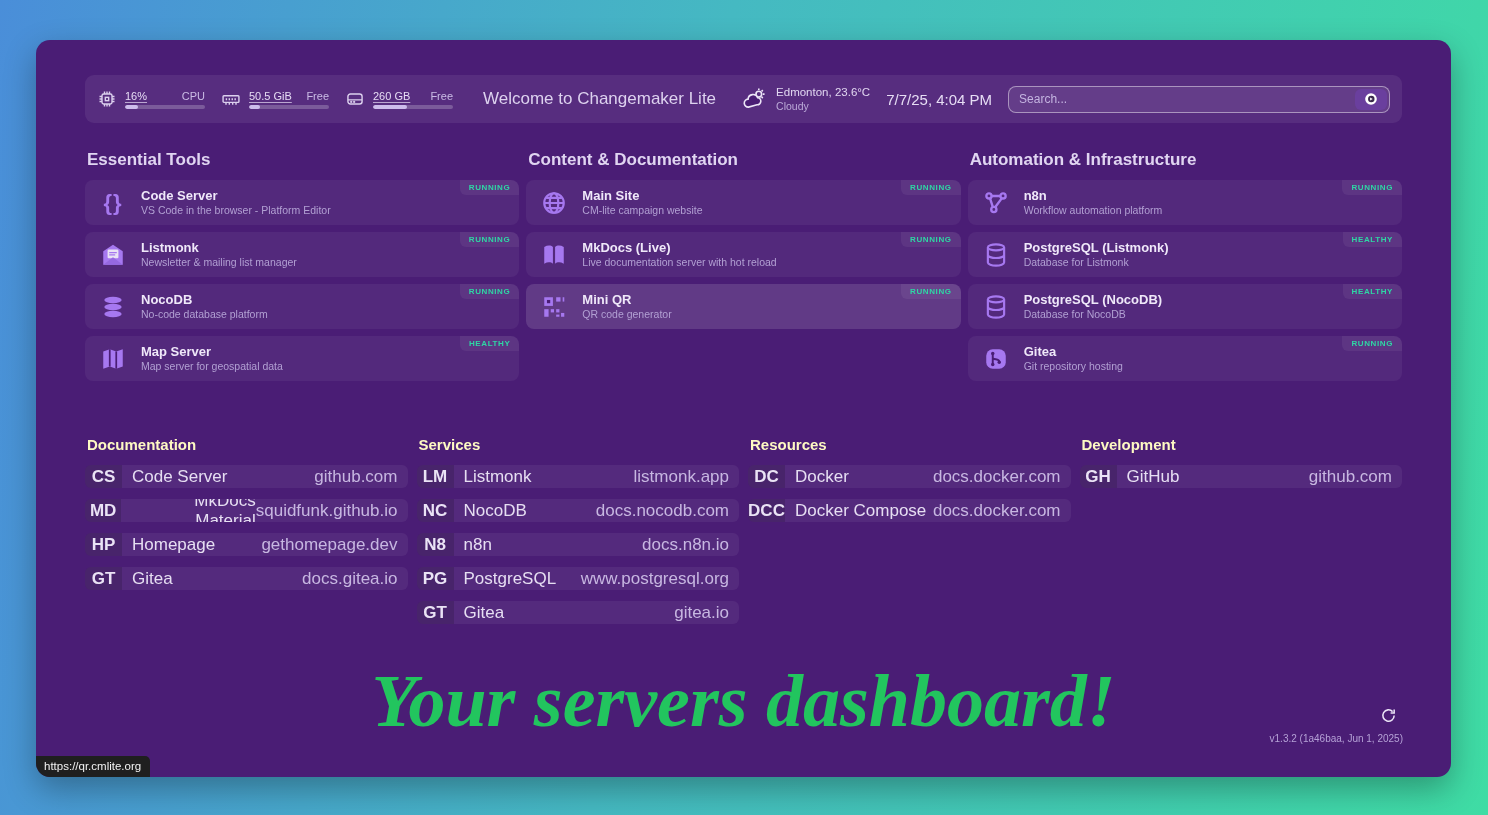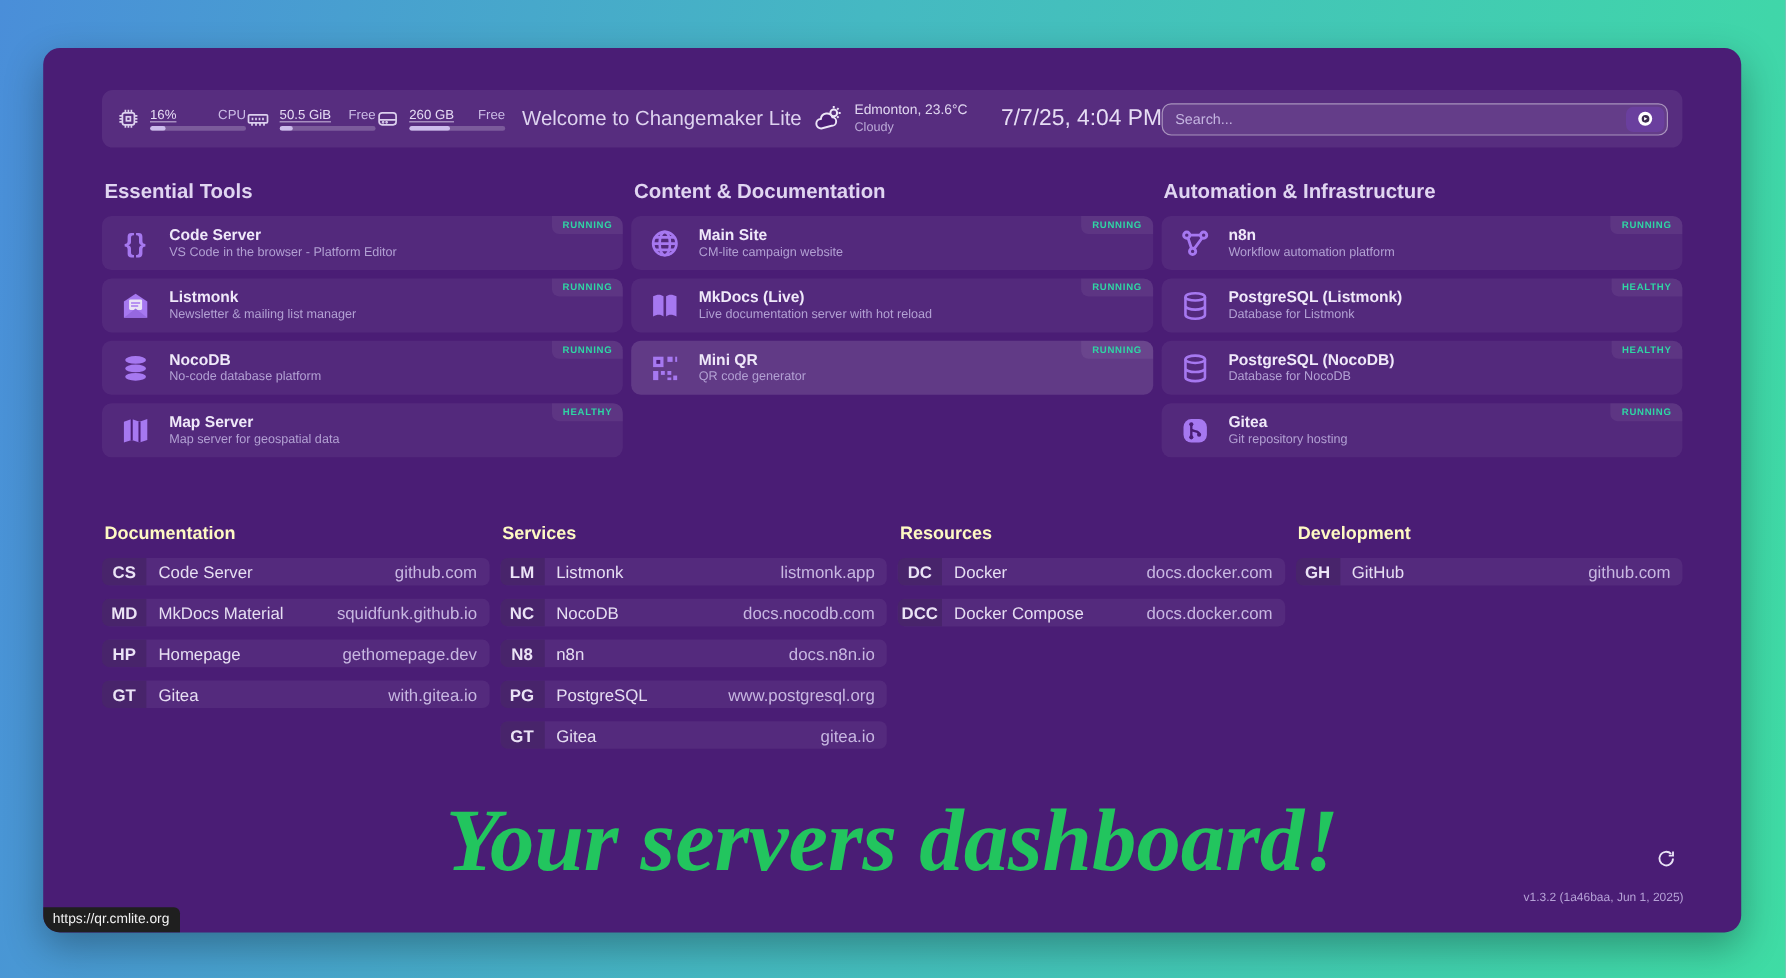--- a/index.html
+++ b/index.html
@@ -11,36 +11,36 @@
   .panel {
     position:absolute; left:36px; top:40px; width:1415px; height:737px;
     background:#4a1d75; border-radius:14px; overflow:hidden;
     box-shadow:0 12px 32px rgba(0,0,0,.3);
   }
   .inner { padding:0 49px; }
 
   
   .hbar {
     margin-top:35px; height:48px; background:rgba(255,255,255,.075);
-    border-radius:9px; display:flex; align-items:center; padding:0 12px; 
+    border-radius:9px; display:flex; align-items:center; padding:0 12px; gap:16px;
   }
   .res { display:flex; align-items:center; gap:8px; }
   .res svg { width:20px; height:20px; }
   .rescol { width:80px; }
   .resline { display:flex; justify-content:space-between; font-size:11px; color:#cabbe5; }
   .resval { color:#e6dcf4; text-decoration:underline; text-underline-offset:2px; text-decoration-color:rgba(230,220,244,.7); }
   .bar { margin-top:3px; height:4px; border-radius:2px; background:rgba(255,255,255,.22); overflow:hidden; }
   .fill { height:100%; border-radius:2px; background:#cdbcec; }
   .welcome { font-size:17px; color:#ddd2ef; white-space:nowrap; margin-left:14px; }
   .weather { display:flex; align-items:center; gap:8px; margin-left:10px; }
   .weather svg { width:26px; height:26px; }
   .wcol { line-height:1.2; }
   .wtop { font-size:11.5px; color:#e0d6f0; }
   .wbot { font-size:10.5px; color:#bcaad8; }
-  .clock { font-size:19px; color:#e6ddf4; white-space:nowrap;margin-left:28px; }
+  .clock { font-size:15px; color:#e6ddf4; white-space:nowrap; }
   .search { flex:1; position:relative; height:27px; }
   .search input {
     width:100%; height:100%; background:rgba(255,255,255,.08);
     border:1px solid rgba(255,255,255,.45); border-radius:8px;
     color:#fde047; font-size:12px; padding:0 44px 0 10px; outline:none;
     font-family:"Liberation Sans", sans-serif;
   }
   .search input::placeholder { color:#c4b4e0; }
   .sbtn {
     position:absolute; right:3px; top:3px; width:32px; height:21px;
@@ -69,38 +69,38 @@
     font-size:8px; font-weight:700; letter-spacing:.6px; color:#2fd6a4;
     background:rgba(255,255,255,.06); border-radius:0 8px 0 6px;
   }
 
   
   .bm-grid { margin-top:48px; display:grid; grid-template-columns:repeat(4,1fr); gap:9px; align-items:start; }
   .bm-title { font-size:15px; font-weight:600; color:#fef9c3; margin:0 0 12px 2px; }
   .bm {
     display:flex; align-items:center; height:23px; margin-bottom:11px;
     background:rgba(255,255,255,.06); border-radius:6px; overflow:hidden;
-    font-size:14px; cursor:pointer;
+    font-size:17px; cursor:pointer;text-align:right;
   }
   .abbr {
     width:37px; align-self:stretch; display:flex; align-items:center; justify-content:center;
     background:rgba(0,0,0,.14); color:#eae3f5; font-weight:600;
   }
   .bname { margin-left:10px; color:#e6def2; }
   .burl { margin-left:auto; margin-right:10px; color:#c7b7e1; }
 
   
   .tagline {
     margin-top:24px; text-align:center; color:#22c55e;
     font-size:74px; font-style:italic; font-weight:600;
     font-family: cursive; white-space:nowrap;
   }
   .refresh { position:absolute; right:54px; bottom:50px; background:none; border:none; cursor:pointer; }
   .refresh svg { width:17px; height:17px; }
-  .version { position:absolute; right:48px; bottom:23px; font-size:10px; color:#b5a1d6; }
+  .version { position:absolute; right:48px; bottom:33px; font-size:10px; color:#b5a1d6; }
   .tooltip {
     position:absolute; left:0; bottom:0; background:#1f1f1f; color:#f2f2f2;
     font-size:11.5px; padding:4px 9px 5px 8px; border-radius:0 5px 0 0;
   }
 </style>
 </head>
 <body>
 
 <div class="panel">
   <div class="inner">
@@ -368,21 +368,21 @@
             <span class="burl">squidfunk.github.io</span>
           </div>
         <div class="bm">
             <span class="abbr">HP</span>
             <span class="bname">Homepage</span>
             <span class="burl">gethomepage.dev</span>
           </div>
         <div class="bm">
             <span class="abbr">GT</span>
             <span class="bname">Gitea</span>
-            <span class="burl">with.gitea.io</span>
+            <span class="burl">docs.gitea.io</span>
           </div>
       </section>
 
       <section>
         <h3 class="bm-title">Services</h3>
         <div class="bm">
             <span class="abbr">LM</span>
             <span class="bname">Listmonk</span>
             <span class="burl">listmonk.app</span>
           </div>

